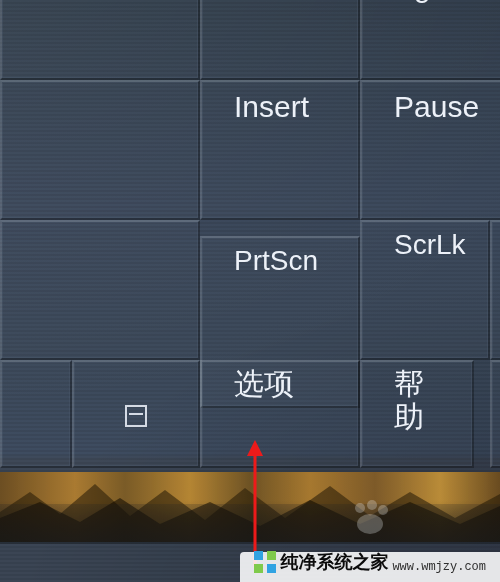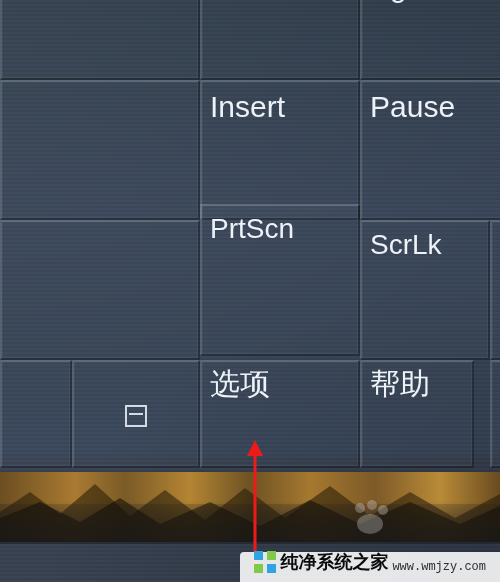--- a/index.html
+++ b/index.html
@@ -21,21 +21,21 @@
       position: absolute;
       color: #e7ecf3;
       background: rgba(255,255,255,0.02);
       border-top: 2px solid rgba(200,210,220,0.22);
       border-left: 2px solid rgba(200,210,220,0.18);
       border-right: 2px solid rgba(0,0,0,0.28);
       border-bottom: 2px solid rgba(0,0,0,0.28);
       box-shadow: inset 0 0 0 1px rgba(80,95,115,0.35);
       font-size: 30px;
       font-weight: 400;
-      padding: 8px 8px;
+      padding: 8px 32px;
       text-align: left;
       line-height: 1.1;
       user-select: none;
     }
     .key.cjk { font-size: 30px; font-family: Liberation Mono, monospace; }
     .key.small { font-size: 28px; }
     
     .scanlines {
       position: absolute; inset: 0;
       background: repeating-linear-gradient( to bottom, rgba(255,255,255,0.02) 0 2px, rgba(0,0,0,0.05) 2px 4px);
@@ -120,21 +120,21 @@
 
     <div class="key" style="left:0;top:80px;width:200px;height:140px"></div>
     <div class="key" style="left:200px;top:80px;width:160px;height:140px">
       <span>Insert</span>
     </div>
     <div class="key" style="left:360px;top:80px;width:160px;height:140px">
       <span>Pause</span>
     </div>
 
     <div class="key" style="left:0;top:220px;width:200px;height:140px"></div>
-    <div class="key small" style="left:200px;top:204px;width:160px;height:152px">
+    <div class="key small" style="left:200px;top:236px;width:160px;height:172px">
       <span>PrtScn</span>
     </div>
     <div class="key small" style="left:360px;top:220px;width:130px;height:140px">
       <span>ScrLk</span>
     </div>
     <div class="key cjk" style="left:490px;top:220px;width:60px;height:140px">
       
     </div>
 
     <div class="key" style="left:0;top:360px;width:72px;height:108px"></div>

